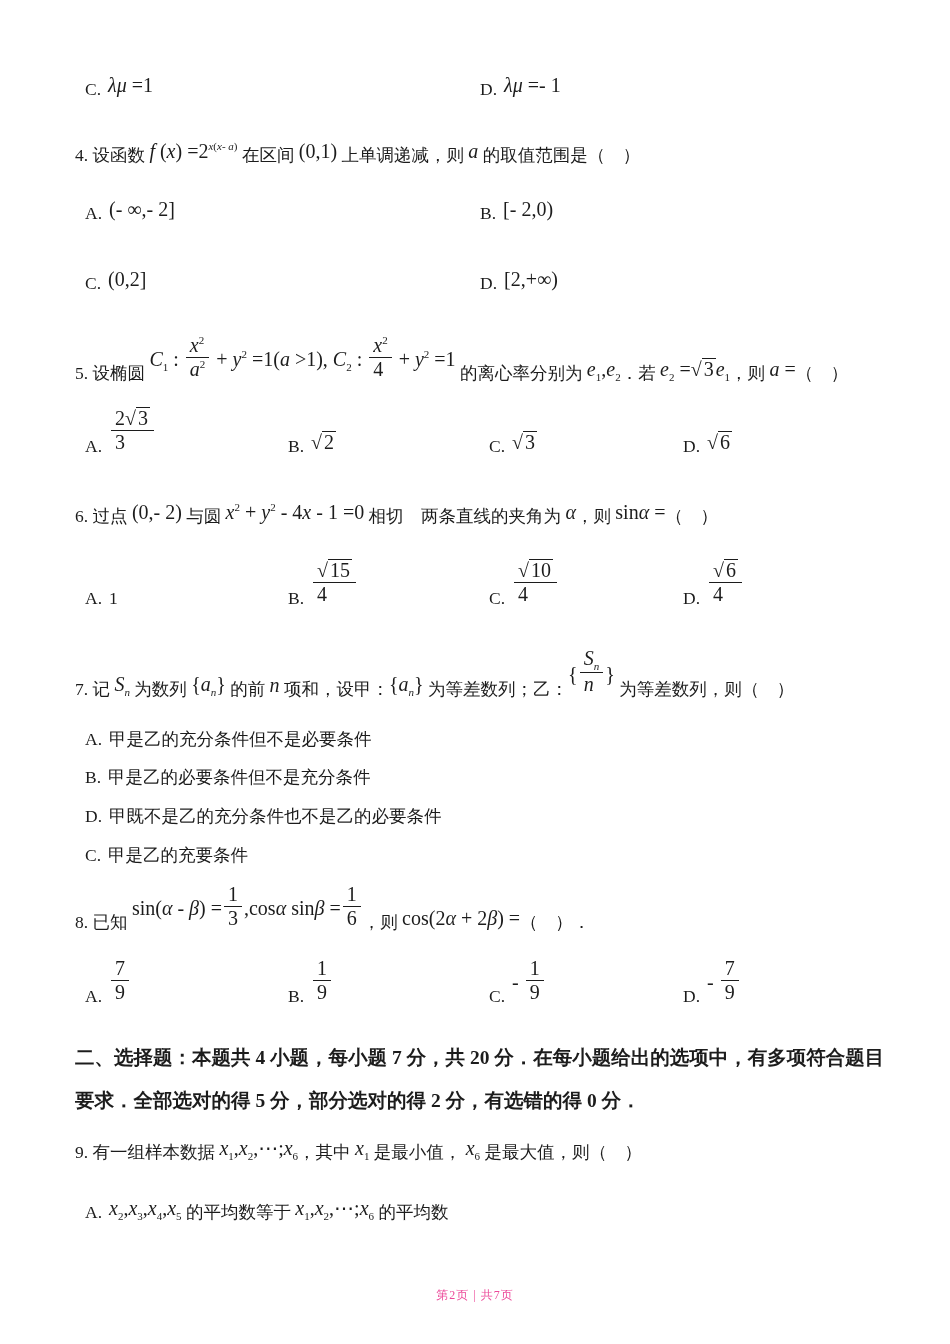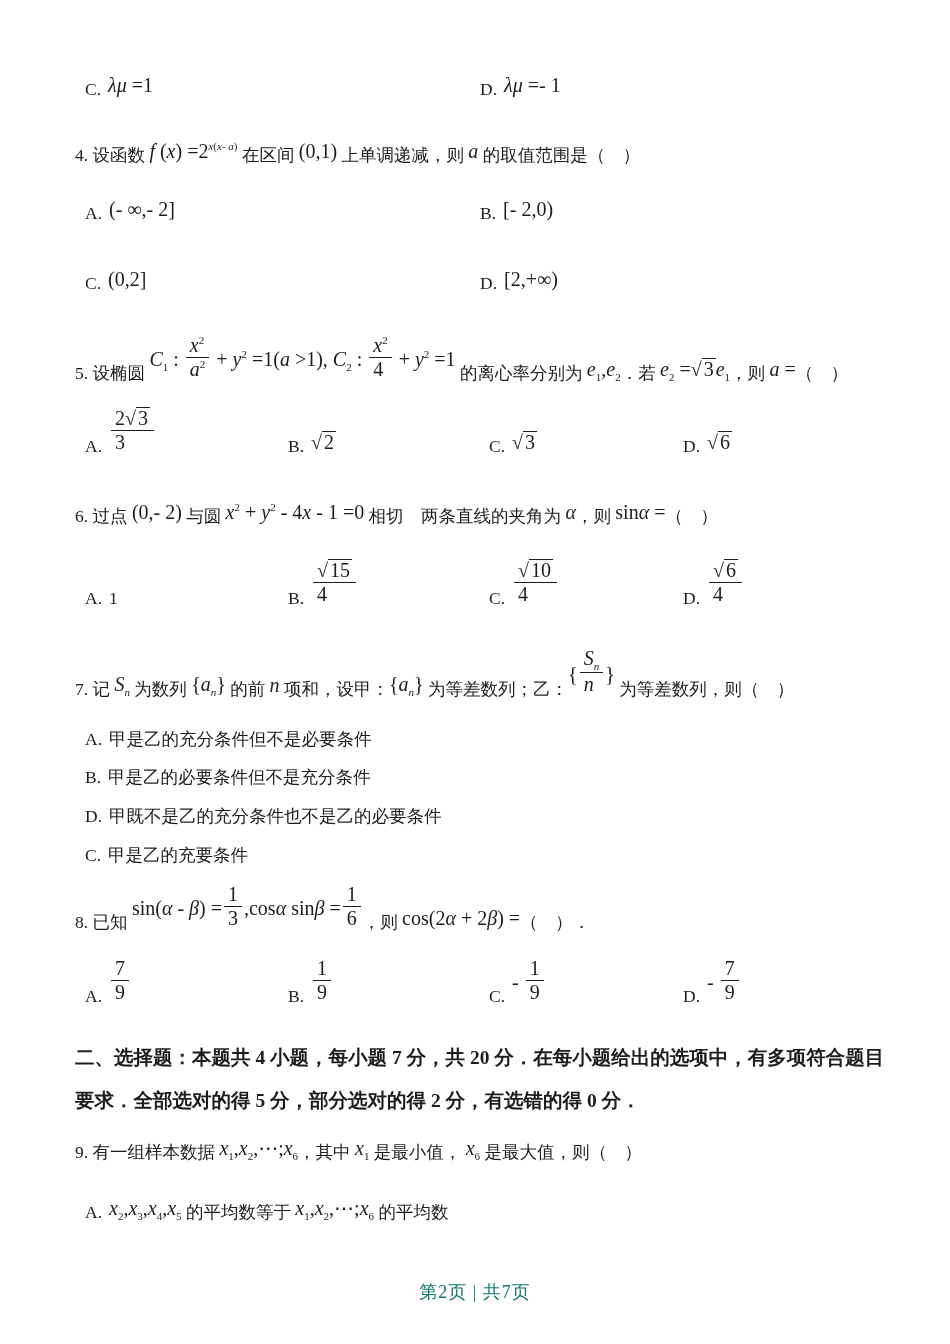--- a/index.html
+++ b/index.html
@@ -61,22 +61,22 @@
     font-weight:bold;
     font-size:19.5px;
     line-height:2.2;
   }
   .q9stem  { margin-top:10px; }
   .q9optA  { margin-top:30px; }
 
   .footer {
     position:absolute; left:0; right:0; bottom:40px;
     text-align:center;
-    font-size:18px;
-    color:#0f766e;
+    font-size:12px;
+    color:#ec4899;
     letter-spacing:1px;
   }
 </style>
 </head>
 <body>
 
 <div class="page">
   <main class="content">
 
     <div class="opt-grid cols2 q3row">

